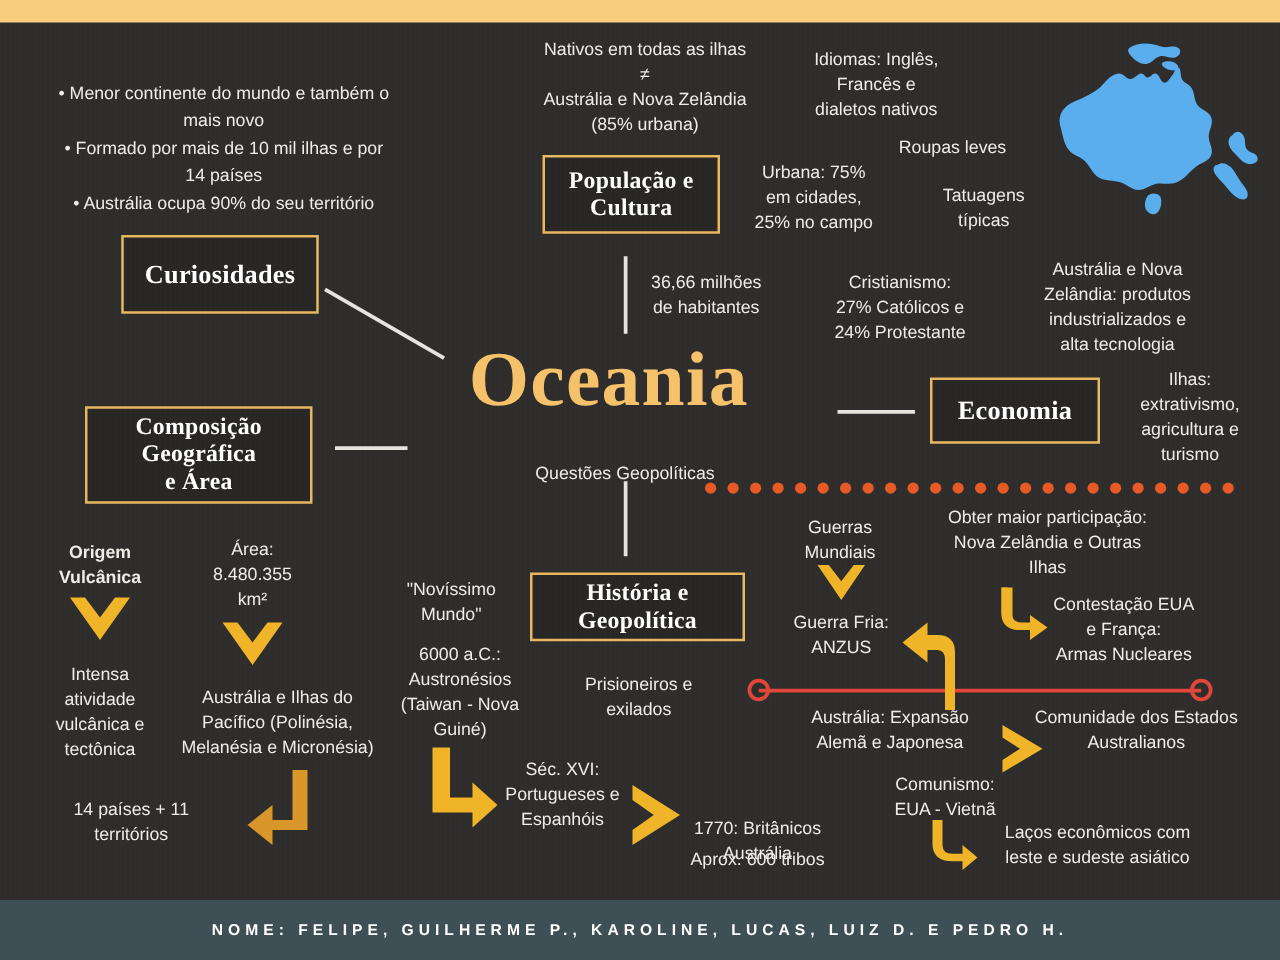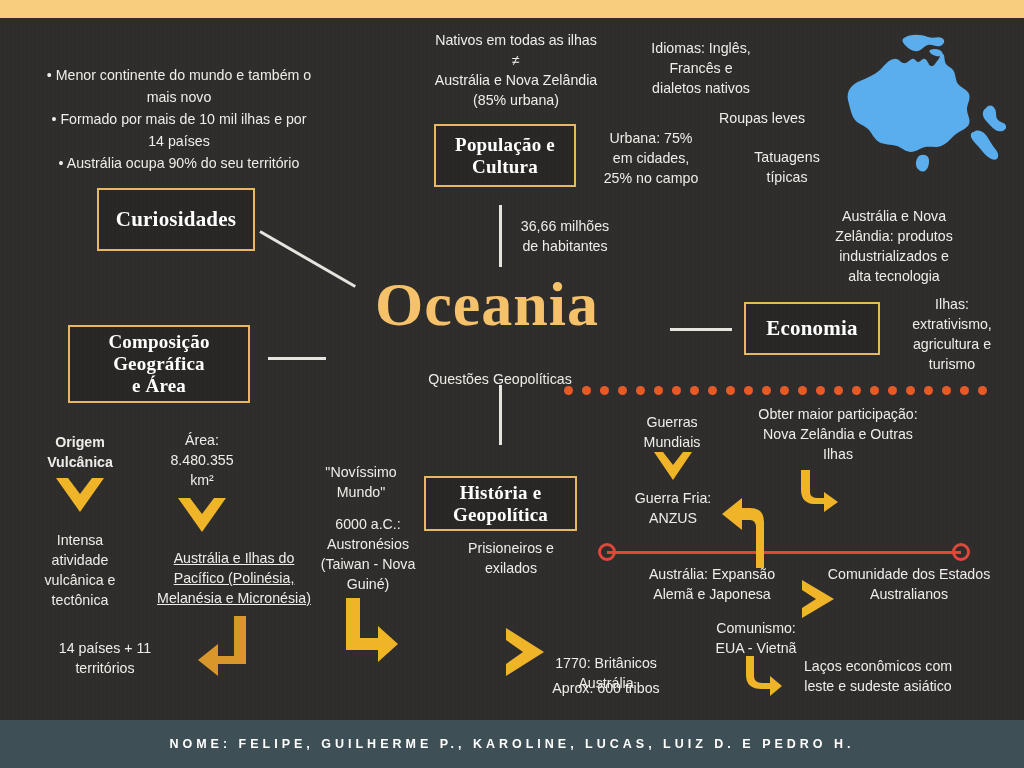--- a/index.html
+++ b/index.html
@@ -153,21 +153,21 @@
 territórios</div>
 
   <div class="t" style="left:140px; top:430px; width:124px;">Área:
 8.480.355
 km²</div>
 
   <svg class="arrow" style="left:178px; top:498px;" width="48" height="42" viewBox="0 0 48 42">
     <polygon points="0,0 12,0 24,16 36,0 48,0 24,34" fill="#F0B429"></polygon>
   </svg>
 
-  <div class="t" style="left:136px; top:548px; width:196px;text-decoration:underline;">Austrália e Ilhas do
+  <div class="t" style="left:124px; top:548px; width:196px;">Austrália e Ilhas do
 Pacífico (Polinésia,
 Melanésia e Micronésia)</div>
 
   <svg class="arrow" style="left:196px; top:616px;" width="62" height="62" viewBox="0 0 62 62">
     <path d="M38 0 L38 40 L22 40 L22 28 L2 44 L22 60 L22 48 L50 48 L50 0 Z" fill="#D9972B"></path>
   </svg>
 
   <div class="maintitle" style="left:375px; top:272px;">Oceania</div>
 
   <div class="t" style="left:400px; top:353px; width:200px;margin-top:16px;">Questões Geopolíticas</div>
@@ -195,20 +195,23 @@
   <div class="t" style="left:586px; top:128px; width:130px;">Urbana: 75%
 em cidades,
 25% no campo</div>
 
   <div class="t" style="left:727px; top:147px; width:120px;">Tatuagens
 típicas</div>
 
   <div class="t" style="left:500px; top:216px; width:130px;">36,66 milhões
 de habitantes</div>
 
+  <div class="t" style="left:640px; top:216px; width:160px;">Cristianismo:
+27% Católicos e
+24% Protestante</div>
 
   <div class="mapwrap" style="left:830px; top:28px;">
     <svg width="190" height="150" viewBox="0 0 190 150">
 
       <path fill="#5BAEEE" d="M18 72 C16 63, 22 56, 30 53 C37 50, 44 47, 50 42
         C54 38, 58 32, 64 31 C68 30, 70 34, 73 35 C77 36, 79 32, 82 31
         C85 30, 86 34, 88 34 C91 34, 92 30, 95 31 C98 32, 98 37, 101 38
         C104 39, 106 34, 108 32 C110 30, 110 25, 113 26 C115 27, 114 33, 116 36
         C118 39, 121 39, 123 42 C126 46, 125 52, 128 56 C131 60, 137 61, 139 66
         C141 71, 137 76, 137 81 C137 87, 141 91, 139 96 C137 101, 131 102, 126 106
@@ -267,38 +270,41 @@
       <i></i>
       <i></i>
       <i></i>
       <i></i>
     <i></i>
       <i></i>
       <i></i>
       <i></i>
   </div>
 
-  <div class="box" style="left:424px; top:458px; width:153px; height:55px; font-size:19px; line-height:22px;margin-top:18px;">História e
+  <div class="box" style="left:424px; top:458px; width:172px; height:55px; font-size:19px; line-height:22px;">História e
 Geopolítica</div>
 
   <div class="t" style="left:306px; top:462px; width:110px;">"Novíssimo
 Mundo"</div>
 
   <div class="t" style="left:302px; top:514px; width:132px;">6000 a.C.:
 Austronésios
 (Taiwan - Nova
 Guiné)</div>
 
   <div class="t" style="left:440px; top:526px; width:142px;margin-top:12px;">Prisioneiros e
 exilados</div>
 
   <svg class="arrow" style="left:338px; top:598px;" width="62" height="68" viewBox="0 0 62 68">
     <path d="M8 0 L22 0 L22 40 L40 40 L40 28 L60 46 L40 64 L40 52 L8 52 Z" fill="#F0B429"></path>
   </svg>
 
+  <div class="t" style="left:386px; top:606px; width:128px;">Séc. XVI:
+Portugueses e
+Espanhóis</div>
 
   <svg class="arrow" style="left:506px; top:628px;" width="42" height="48" viewBox="0 0 42 48">
     <polygon points="0,0 0,12 17,24 0,36 0,48 38,24" fill="#F0B429"></polygon>
   </svg>
 
   <div class="t" style="left:540px; top:621px; width:132px;margin-top:32px;">1770: Britânicos
 Austrália</div>
 
   <div class="t" style="left:536px; top:678px; width:140px;">Aprox. 600 tribos</div>
 
@@ -315,20 +321,23 @@
   <div class="t" style="left:736px; top:404px; width:204px;">Obter maior participação:
 Nova Zelândia e Outras
 Ilhas</div>
 
   <svg class="arrow" style="left:800px; top:470px;" width="40" height="42" viewBox="0 0 40 42">
     <path d="M6 0 L6 20 Q6 30 16 30 L24 30 L24 22 L38 32 L24 42 L24 34 L16 34
              Q1 34 1 20 L1 0 Z" fill="#F0B429"></path>
     <path d="M2 0 L10 0 L10 22 Q10 28 18 28 L26 28 L26 34 L16 34 Q2 34 2 20 Z" fill="#F0B429"></path>
   </svg>
 
+  <div class="t" style="left:820px; top:474px; width:158px;">Contestação EUA
+e França:
+Armas Nucleares</div>
 
   <div class="timeline" style="left:598px; top:543px; width:372px; height:18px;">
     <div class="bar" style="width:354px;"></div>
     <div class="node" style="left:0;"></div>
     <div class="node" style="left:354px;"></div>
   </div>
 
   <svg class="arrow" style="left:718px; top:490px;" width="58" height="78" viewBox="0 0 58 78">
     <path d="M46 78 L46 32 Q46 18 32 18 L24 18 L24 8 L4 24 L24 40 L24 30 L32 30
              Q38 30 38 38 L38 78 Z" fill="#F0B429"></path>

